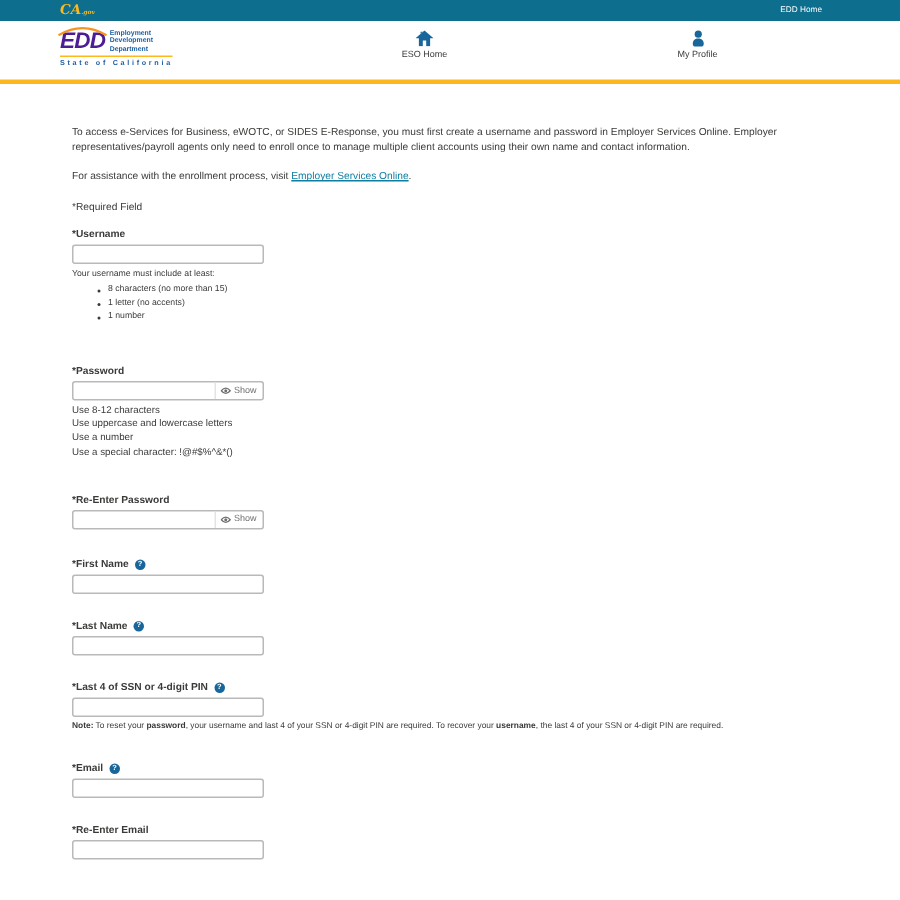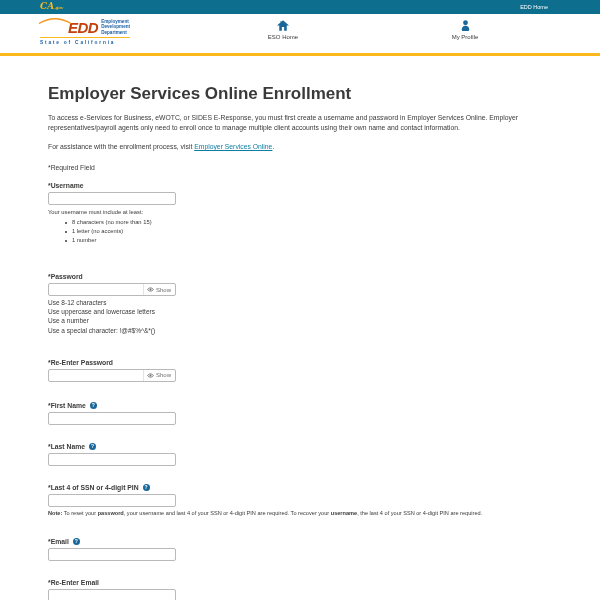--- a/index.html
+++ b/index.html
@@ -14,21 +14,21 @@
   .cagov small { font-size:4px; font-style:italic; }
   .topbar-link { color:#ffffff; font-size:5.5px; text-decoration:none; }
 
   
   .header { position:relative; height:42px; background:#fff;
     border-bottom:3px solid #fdb81e; }
   .edd-logo { position:absolute; left:40px; top:5px; }
   .edd-main { display:flex; align-items:flex-end; }
   .edd-swoosh { position:absolute; left:-2px; top:-2px; }
   .edd-acronym { font-size:15px; line-height:15px; font-weight:bold; font-style:italic;
-    color:#c2410c; letter-spacing:-0.5px;margin-left:28px; }
+    color:#4c1d95; letter-spacing:-0.5px; }
   .edd-lines { margin-left:3px; }
   .edd-lines span { display:block; font-size:4.6px; line-height:5.4px; font-weight:bold;
     color:#1d5fa5; }
   .edd-tagline { border-top:1.5px solid #fdb81e; margin-top:2px; padding-top:1.5px;
     font-size:4.8px; letter-spacing:1.8px; color:#1d5fa5; font-weight:bold;
     white-space:nowrap; }
   .nav-item { position:absolute; top:6px; width:90px; margin-left:-45px;
     display:flex; flex-direction:column; align-items:center; cursor:pointer;
     text-decoration:none; }
   .nav-item .nav-label { font-size:6px; color:#3b3a39; margin-top:3px; }
@@ -115,21 +115,20 @@
     <svg width="11" height="11" viewBox="0 0 12 12">
       <circle cx="6" cy="3" r="2.6" fill="#19679a"></circle>
       <path d="M6 6.2 c -3 0 -4 2 -4 4 a 4 3 0 0 0 8 0 c 0 -2 -1 -4 -4 -4 Z" fill="#19679a"></path>
     </svg>
     <span class="nav-label">My Profile</span>
   </a>
 </div>
 
 <div class="content">
 
-  <h1>Employer Services Online Enrollment</h1>
 
   <p class="intro">To access e-Services for Business, eWOTC, or SIDES E-Response, you must first create a username and password in Employer Services Online. Employer representatives/payroll agents only need to enroll once to manage multiple client accounts using their own name and contact information.</p>
 
   <p class="assist"><span>For assistance with the enrollment process, visit </span><a>Employer Services Online</a><span>.</span></p>
 
   <div class="required">*Required Field</div>
 
   <div class="group mt-username">
     <div class="field-label">
         <span>*Username</span>

